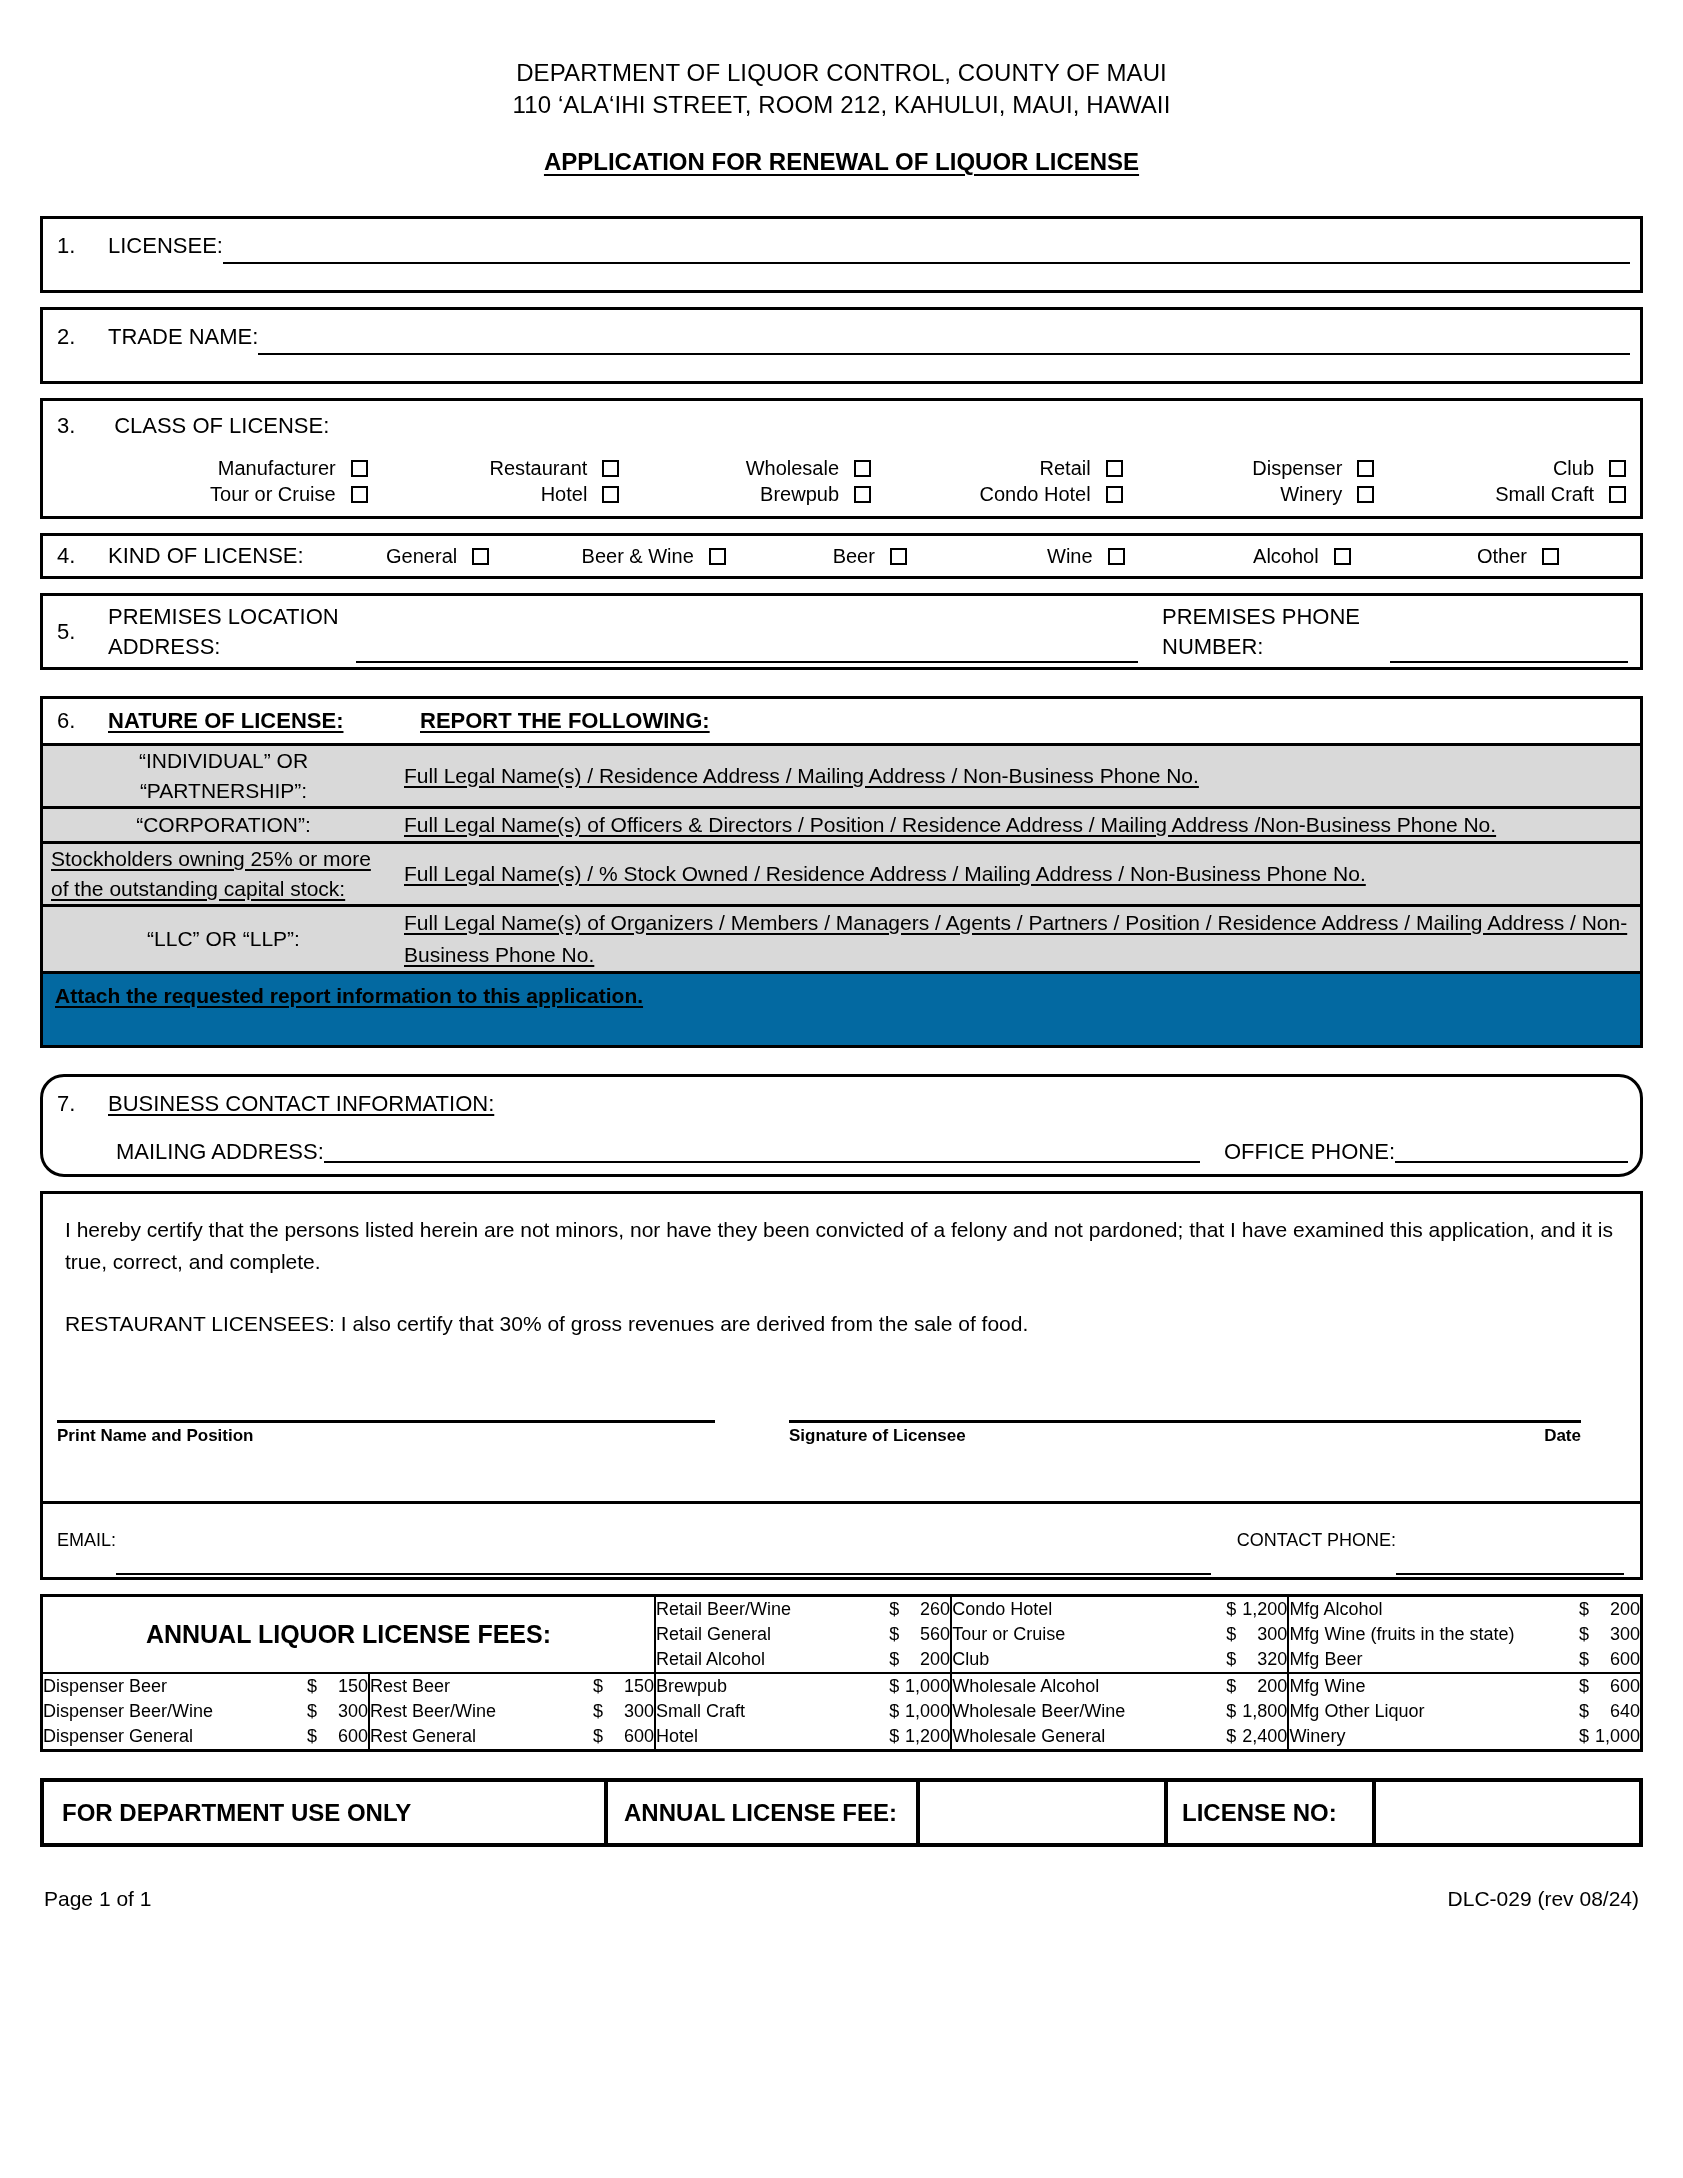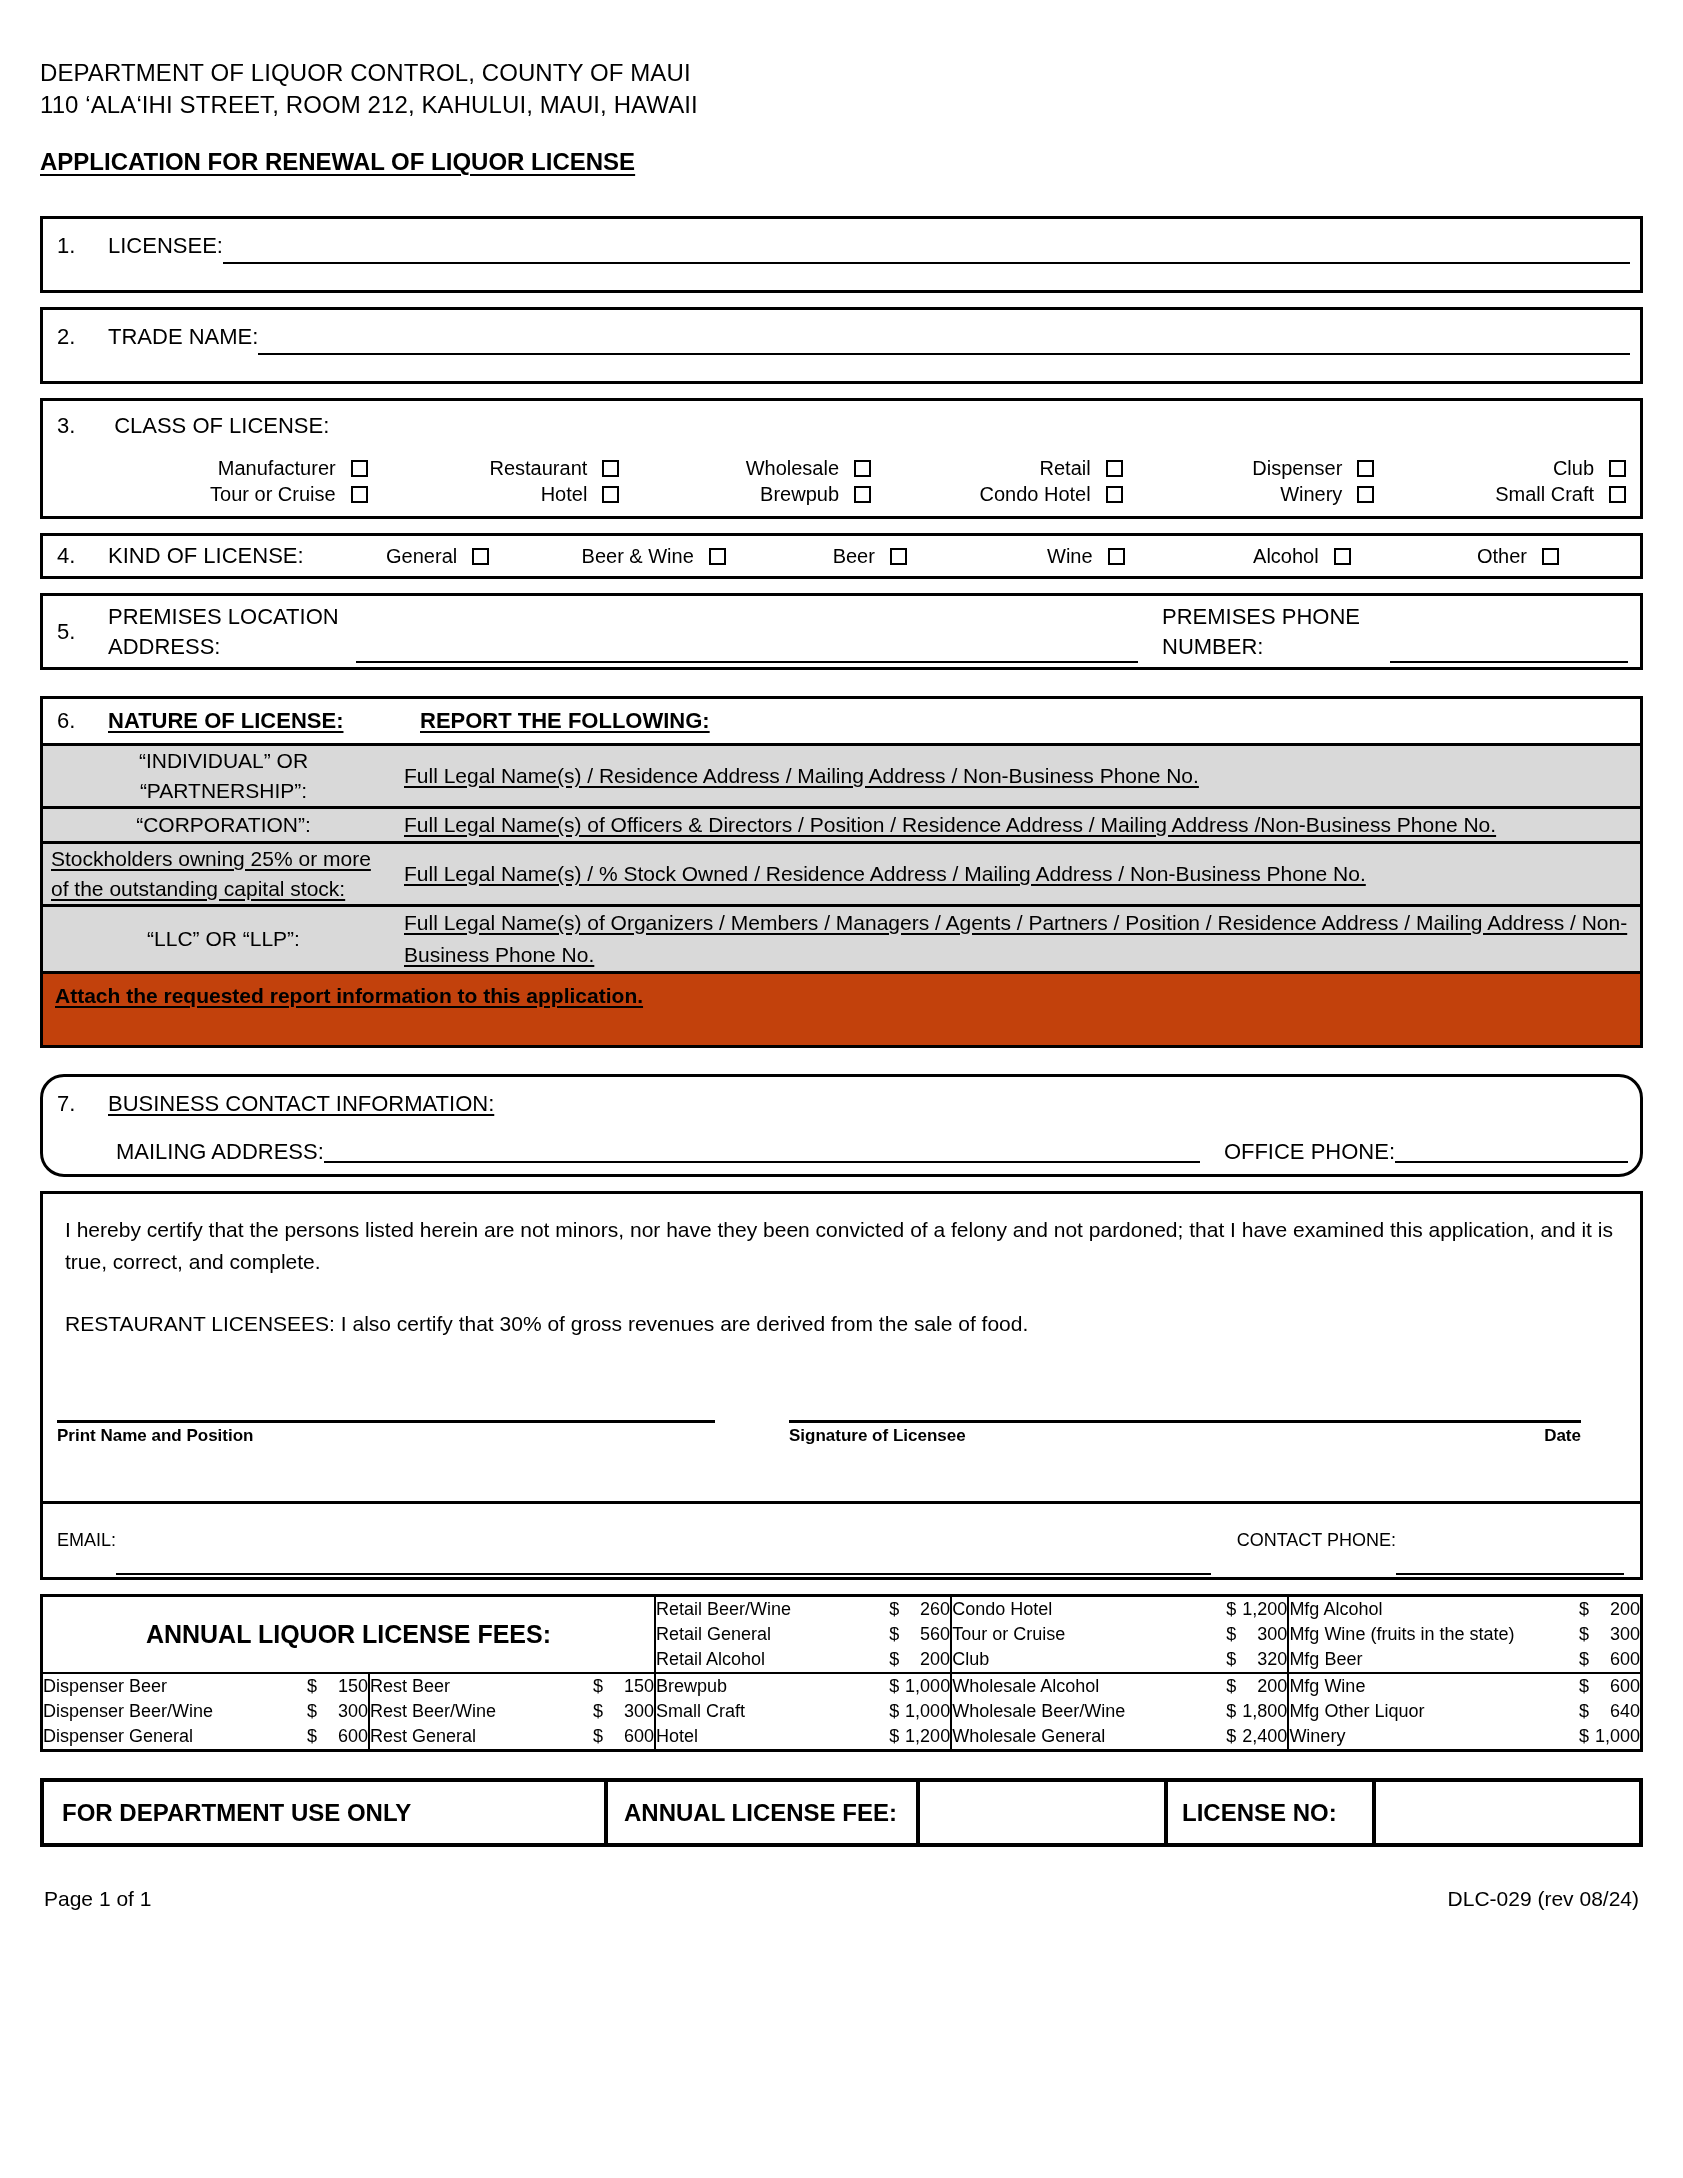--- a/index.html
+++ b/index.html
@@ -15,21 +15,21 @@
     position: relative;
     width: 1683px;
     height: 2178px;
     margin: 0 auto;
     background: #fff;
     box-sizing: border-box;
     padding: 0 40px;
   }
 
   
-  .hdr { text-align: left; padding-top: 57px; }
+  .hdr { text-align: center; padding-top: 57px; }
   .hdr-line { font-size: 24px; letter-spacing: 0.1px; line-height: 32px; }
   .doc-title {
     margin-top: 27px;
     font-size: 24px;
     font-weight: bold;
     text-decoration: underline;
     text-underline-offset: 4px;
   }
 
   
@@ -87,21 +87,21 @@
   
   .nature-table { width: 100%; border-collapse: collapse; }
   .nature-table td { border: 0; padding: 0; vertical-align: middle; }
   .nat-head td { height: 44px; }
   .nat-row { background: #d9d9d9; }
   .nat-row td { border-top: 3px solid #000; }
   .nat-left { width: 347px; text-align: center; font-size: 21px; line-height: 30px; padding: 14px 10px 14px 10px; }
   .nat-left.ul { text-align: left; padding-left: 8px; }
   .nat-right { font-size: 21px; line-height: 32px; padding: 14px 14px 14px 16px; }
   .u { text-decoration: underline; text-underline-offset: 3px; }
-  .nat-attach td { border-top: 3px solid #000; background: #c2410c; padding: 10px 0 0 12px; height: 61px; vertical-align: top; }
+  .nat-attach td { border-top: 3px solid #000; background: #0369a1; padding: 10px 0 0 12px; height: 61px; vertical-align: top; }
   .attach-txt { font-size: 21px; font-weight: bold; text-decoration: underline; text-underline-offset: 3px; }
   .nat-title { font-size: 22px; font-weight: normal; }
   .nat-title-cell { padding-left: 14px; }
   .bold-u { font-weight: bold; text-decoration: underline; text-underline-offset: 3px; }
 
   
   .sec7 { padding: 14px 12px 0 14px; height: 103px; border-radius: 24px; }
   .sec7-top { font-size: 22px; }
   .sec7-row { display: flex; align-items: flex-start; margin-top: 22px; padding-left: 59px; }
   .sec7-row .lbl2 { font-size: 22px; white-space: nowrap; }

